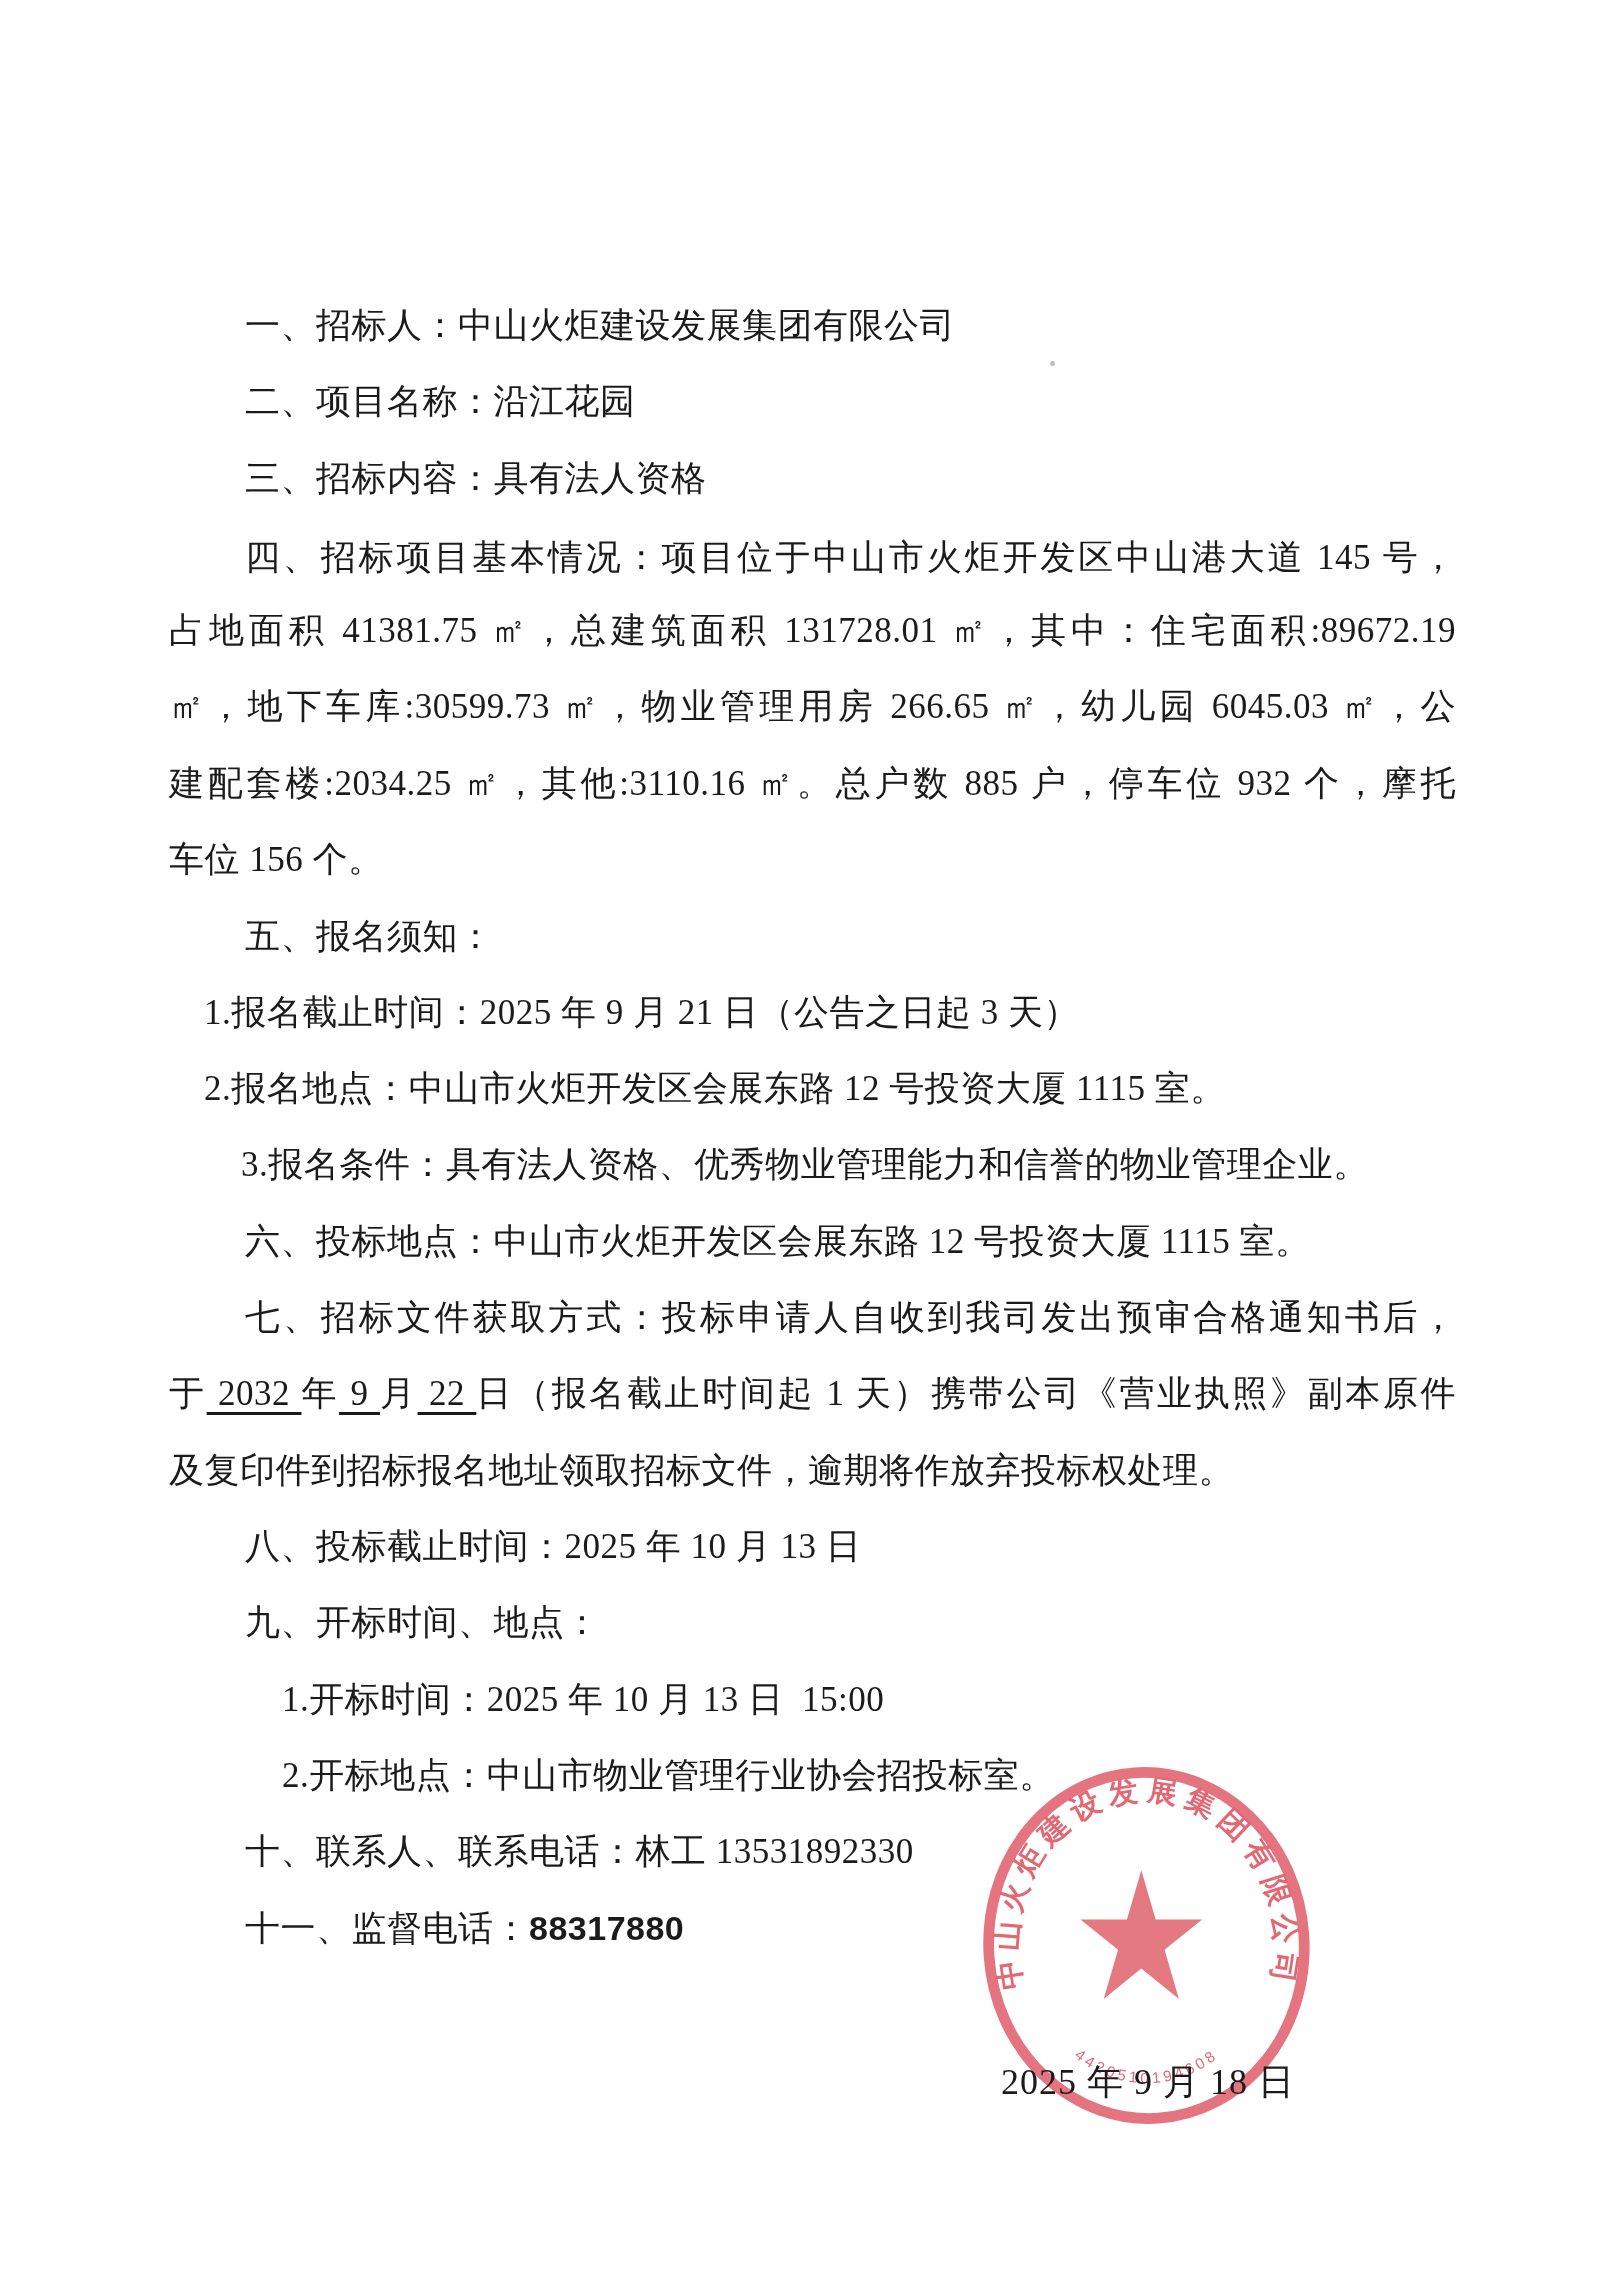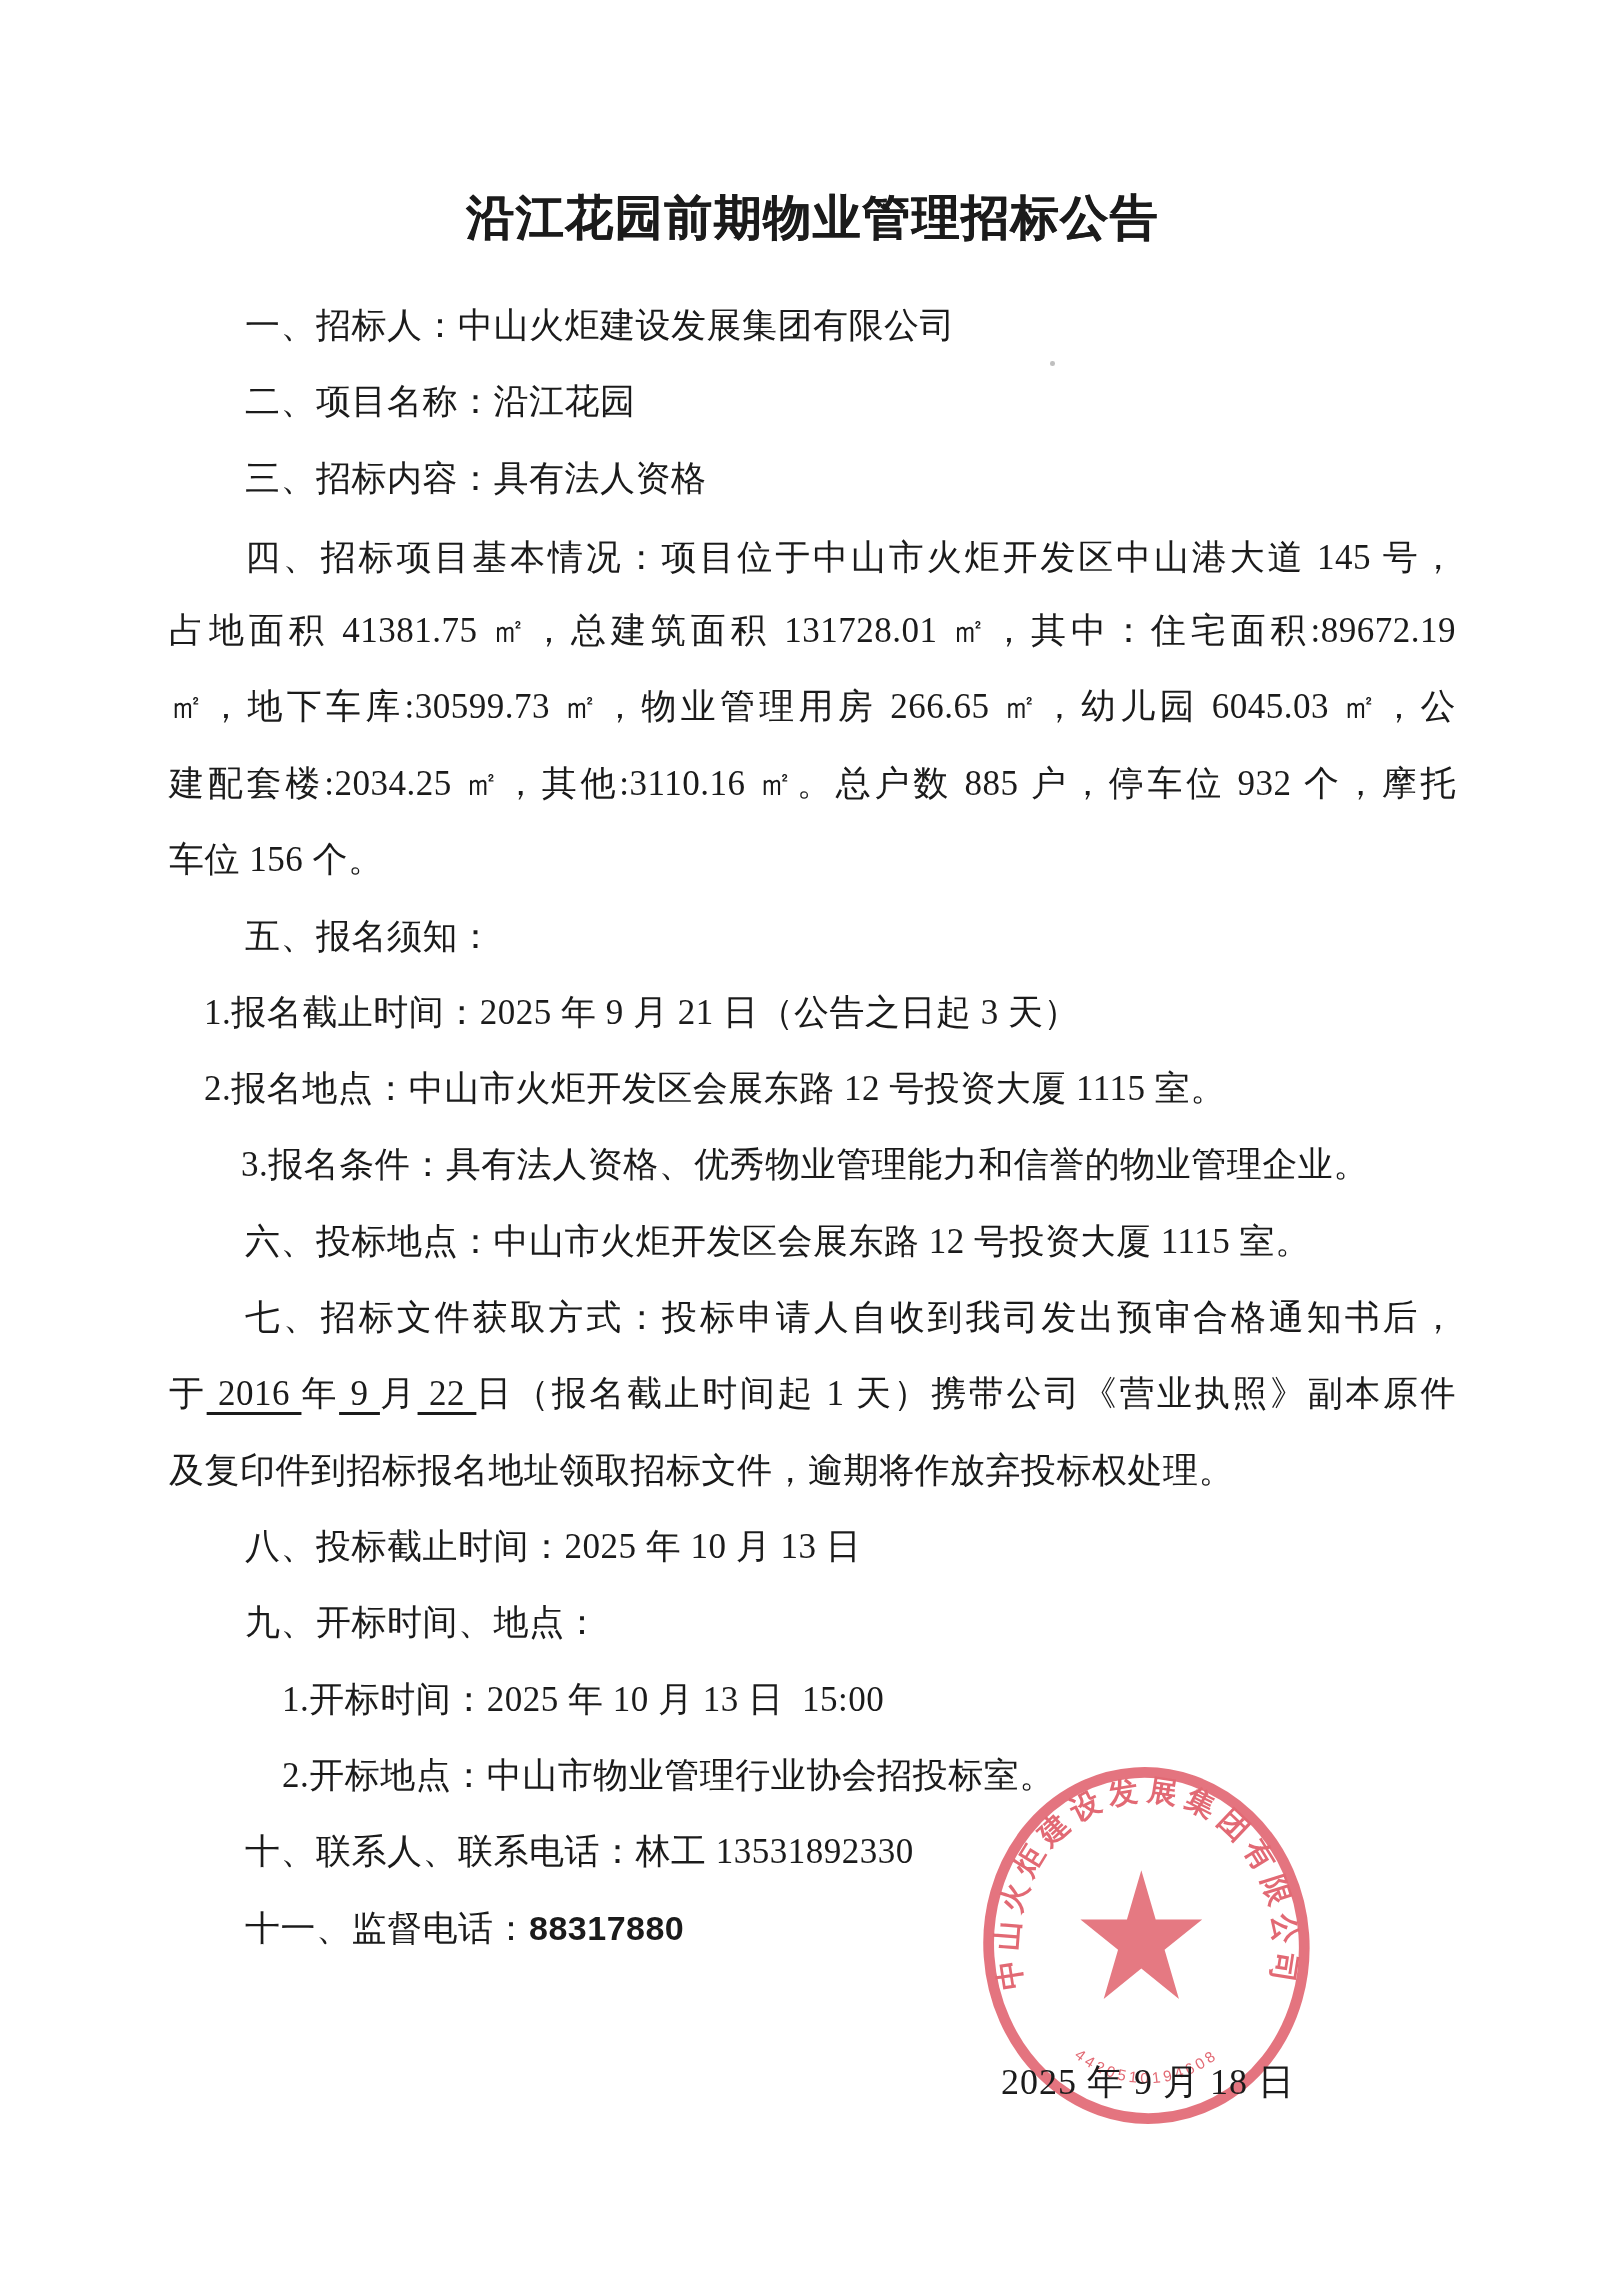--- a/index.html
+++ b/index.html
@@ -68,38 +68,37 @@
     border-radius:50%;
     background:#8a8a8a;
     opacity:0.55;
   }
 </style>
 </head>
 <body>
 
 <div class="page">
 
-  <h1 class="doc-title">沿江花园前期物业管理招标公告</h1>
 
   <div id="lines">
       <div class="line" style="left: 245px; top: 305px;"><span>一、招标人：中山火炬建设发展集团有限公司</span></div>
       <div class="line" style="left: 245px; top: 381px;"><span>二、项目名称：沿江花园</span></div>
       <div class="line" style="left: 245px; top: 458px;"><span>三、招标内容：具有法人资格</span></div>
       <div class="line just" style="left: 245px; top: 537px; width: 1211px;"><span>四、招标项目基本情况：项目位于中山市火炬开发区中山港大道 145 号，</span></div>
       <div class="line just" style="left: 169px; top: 610px; width: 1287px;"><span>占地面积 41381.75 ㎡，总建筑面积 131728.01 ㎡，其中：住宅面积:89672.19</span></div>
       <div class="line just" style="left: 169px; top: 686px; width: 1287px;"><span>㎡，地下车库:30599.73 ㎡，物业管理用房 266.65 ㎡，幼儿园 6045.03 ㎡，公</span></div>
       <div class="line just" style="left: 169px; top: 763px; width: 1287px;"><span>建配套楼:2034.25 ㎡，其他:3110.16 ㎡。总户数 885 户，停车位 932 个，摩托</span></div>
       <div class="line" style="left: 169px; top: 839px;"><span>车位 156 个。</span></div>
       <div class="line" style="left: 245px; top: 916px;"><span>五、报名须知：</span></div>
       <div class="line" style="left: 204px; top: 992px;"><span>1.报名截止时间：2025 年 9 月 21 日（公告之日起 3 天）</span></div>
       <div class="line" style="left: 204px; top: 1068px;"><span>2.报名地点：中山市火炬开发区会展东路 12 号投资大厦 1115 室。</span></div>
       <div class="line" style="left: 204px; top: 1144px; margin-left: 37px;"><span>3.报名条件：具有法人资格、优秀物业管理能力和信誉的物业管理企业。</span></div>
       <div class="line" style="left: 245px; top: 1221px;"><span>六、投标地点：中山市火炬开发区会展东路 12 号投资大厦 1115 室。</span></div>
       <div class="line just" style="left: 245px; top: 1297px; width: 1211px;"><span>七、招标文件获取方式：投标申请人自收到我司发出预审合格通知书后，</span></div>
-      <div class="line just" style="left: 169px; top: 1373px; width: 1287px;"><span>于</span><span class="u"> 2016 </span><span>年</span><span class="u"> 9 </span><span>月</span><span class="u"> 22 </span><span>日（报名截止时间起 1 天）携带公司《营业执照》副本原件</span></div>
+      <div class="line just" style="left: 169px; top: 1373px; width: 1287px;"><span>于</span><span class="u"> 2032 </span><span>年</span><span class="u"> 9 </span><span>月</span><span class="u"> 22 </span><span>日（报名截止时间起 1 天）携带公司《营业执照》副本原件</span></div>
       <div class="line" style="left: 169px; top: 1450px;"><span>及复印件到招标报名地址领取招标文件，逾期将作放弃投标权处理。</span></div>
       <div class="line" style="left: 245px; top: 1526px;"><span>八、投标截止时间：2025 年 10 月 13 日</span></div>
       <div class="line" style="left: 245px; top: 1602px;"><span>九、开标时间、地点：</span></div>
       <div class="line" style="left: 282px; top: 1679px;"><span>1.开标时间：2025 年 10 月 13 日  15:00</span></div>
       <div class="line" style="left: 282px; top: 1755px;"><span>2.开标地点：中山市物业管理行业协会招投标室。</span></div>
       <div class="line" style="left: 245px; top: 1831px;"><span>十、联系人、联系电话：林工 13531892330</span></div>
       <div class="line" style="left: 245px; top: 1908px;"><span>十一、监督电话：</span><span class="b">88317880</span></div>
     </div>
 
   <svg class="stamp" viewBox="0 0 660 720" aria-hidden="true">

